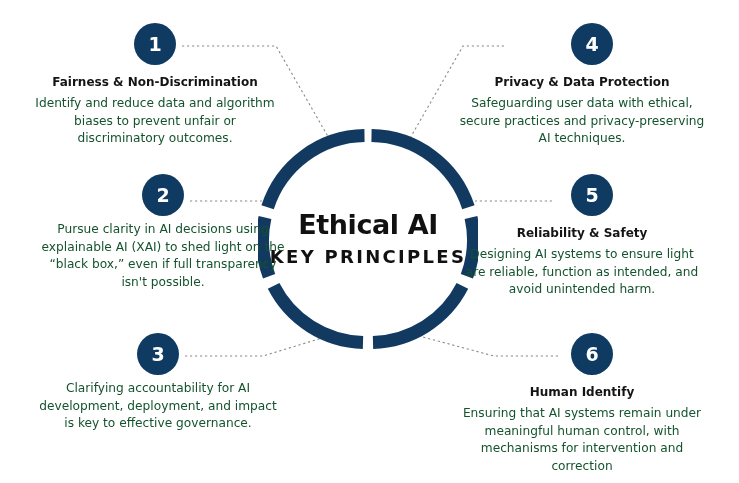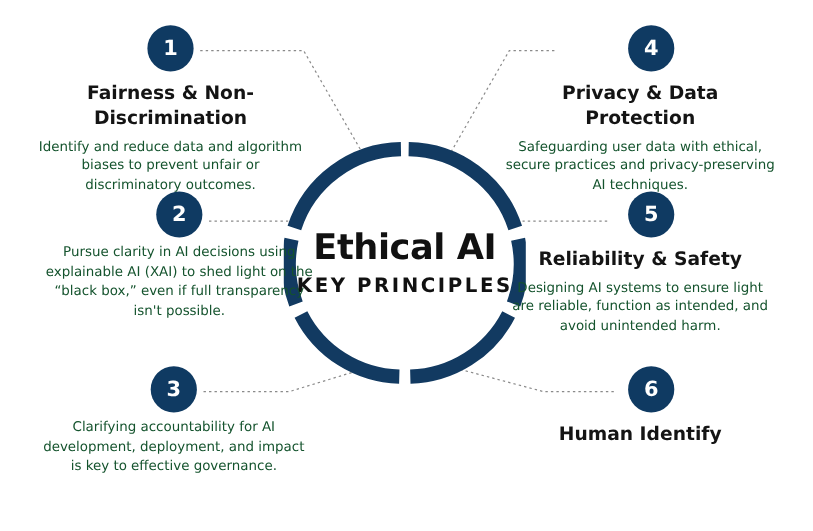--- a/index.html
+++ b/index.html
@@ -44,21 +44,21 @@
     left: 0;
     top: 0;
     width: 220px;
     height: 220px;
     display: flex;
     flex-direction: column;
     align-items: center;
     justify-content: center;
   }
   .hub-title {
-    font-size: 32px;
+    font-size: 27px;
     font-weight: bold;
     color: #111111;
     letter-spacing: -0.4px;
     line-height: 1.05;
   }
   .hub-subtitle {
     font-size: 18px;
     font-weight: bold;
     color: #111111;
     letter-spacing: 2.3px;
@@ -82,21 +82,21 @@
     display: flex;
     align-items: center;
     justify-content: center;
     line-height: 1;
   }
   .badge-row {
     display: flex;
     width: 100%;
   }
   .p-heading {
-    font-size: 17px;
+    font-size: 12px;
     font-weight: bold;
     color: #141414;
     line-height: 1.34;
     margin-top: 9px;
   }
   .p-body {
     font-size: 12.2px;
     color: #14532d;
     line-height: 1.45;
     margin-top: 5px;
@@ -193,15 +193,16 @@
     </div>
     <div class="p-heading">Reliability &amp; Safety</div>
     <div class="p-body">Designing AI systems to ensure light are reliable, function as intended, and avoid unintended harm.</div>
   </div>
 
   <div class="principle" id="p6">
     <div class="badge-row">
       <div class="badge">6</div>
     </div>
     <div class="p-heading">Human Identify</div>
+    <div class="p-body">Ensuring that AI systems remain under meaningful human control, with mechanisms for intervention and correction</div>
   </div>
 
 </div>
 
 </body></html>

